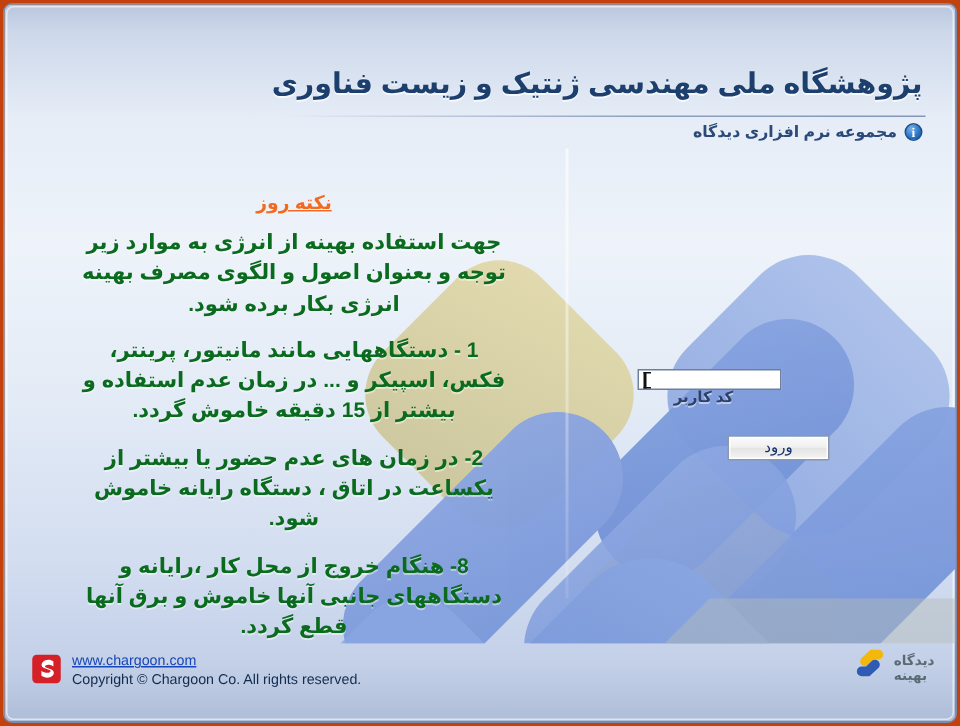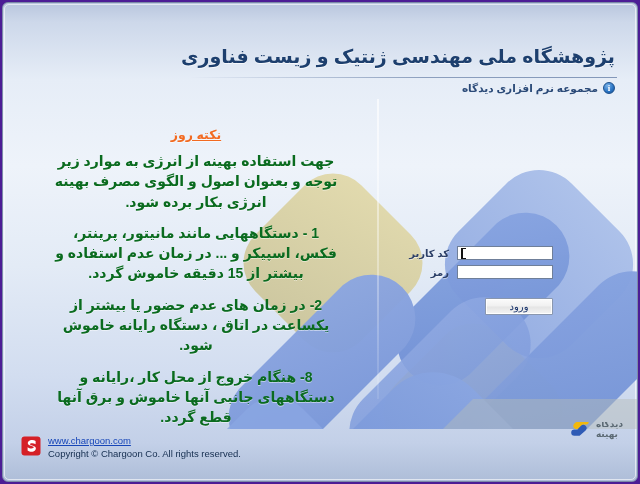--- a/index.html
+++ b/index.html
@@ -11,21 +11,21 @@
   body {
     font-family: "Liberation Sans", "DejaVu Sans", sans-serif;
   }
 
   
   .page {
     position: relative;
     width: 640px;
     height: 484px;
     overflow: hidden;
-    background: #4c1d95;
+    background: #c2410c;
     box-sizing: border-box;
   }
 
   
   .frame-outer {
     position: absolute;
     left: 2px;  top: 2px;
     width: 636px; height: 480px;
     border: 1px solid #7c8aa8;
     border-radius: 6px;
@@ -163,21 +163,21 @@
 
   
   .login {
     position: absolute;
     left: 390px;
     top: 243px;
     width: 160px;
   }
   .field-row {
     display: flex;
-    flex-direction: row;
+    flex-direction: column;
     align-items: center;
     margin-bottom: 5px;
   }
   .field-input {
     width: 96px;
     height: 14px;
     background: #ffffff;
     border: 1px solid #6f7f99;
     box-sizing: border-box;
     position: relative;
@@ -262,21 +262,21 @@
   .footer-copy {
     font-size: 9.5px;
     color: #132c4e;
     display: block;
     line-height: 13px;
     white-space: nowrap;
   }
   .didgah-logo {
     position: absolute;
     right: 16px;
-    bottom: 36px;
+    bottom: 20px;
     display: flex;
     flex-direction: row-reverse;
     align-items: center;
     gap: 4px;
   }
   .didgah-text {
     display: flex;
     flex-direction: column;
     align-items: flex-end;
     font-size: 9px;
@@ -375,26 +375,20 @@
 
     <div class="login">
       <div class="field-row">
         <div class="field-input focused">
           <span class="caret"></span>
           <input type="text" style="border: 0px; width: 100%; height: 100%; padding: 0px; margin: 0px; background: transparent; font-size: 10px; outline: none;" placeholder="">
         </div>
         <div class="field-label">کد کاربر</div>
       </div>
 
-      <div class="field-row">
-        <div class="field-input">
-          <input type="password" style="border: 0px; width: 100%; height: 100%; padding: 0px; margin: 0px; background: transparent; font-size: 10px; outline: none;" placeholder="">
-        </div>
-        <div class="field-label">رمز</div>
-      </div>
 
       <div class="submit-wrap">
         <button class="submit-btn">ورود</button>
       </div>
     </div>
 
     <div class="footer">
       <div class="footer-left">
         <span class="chargoon-mark">
           <svg width="20" height="20" viewBox="0 0 20 20" xmlns="http://www.w3.org/2000/svg" aria-hidden="true">

